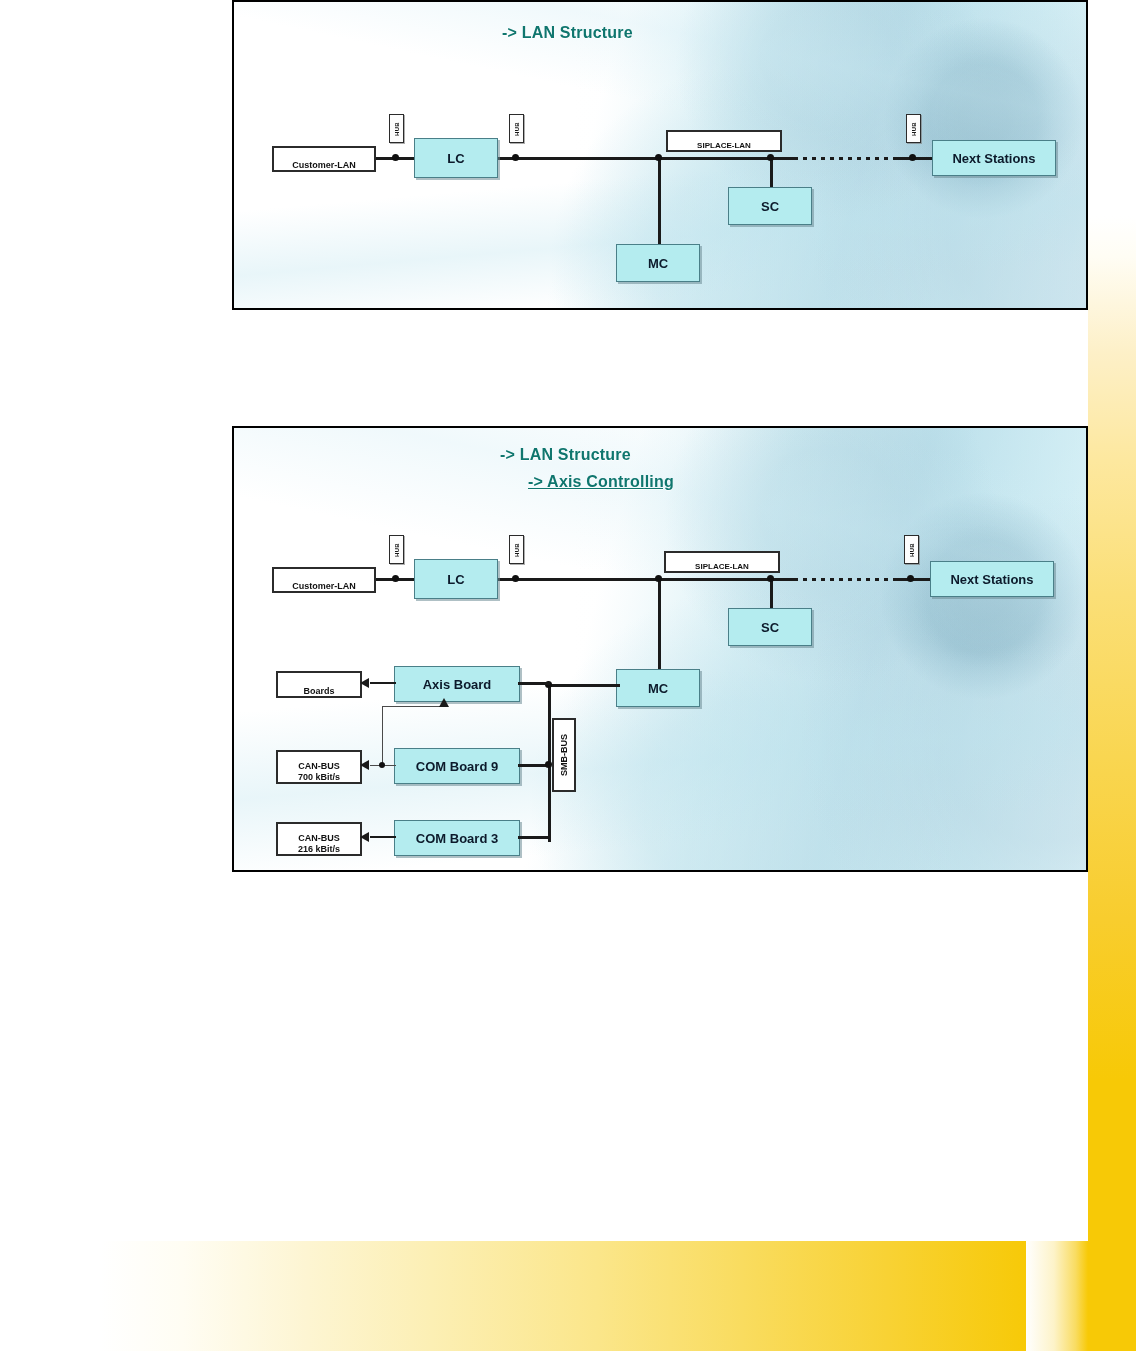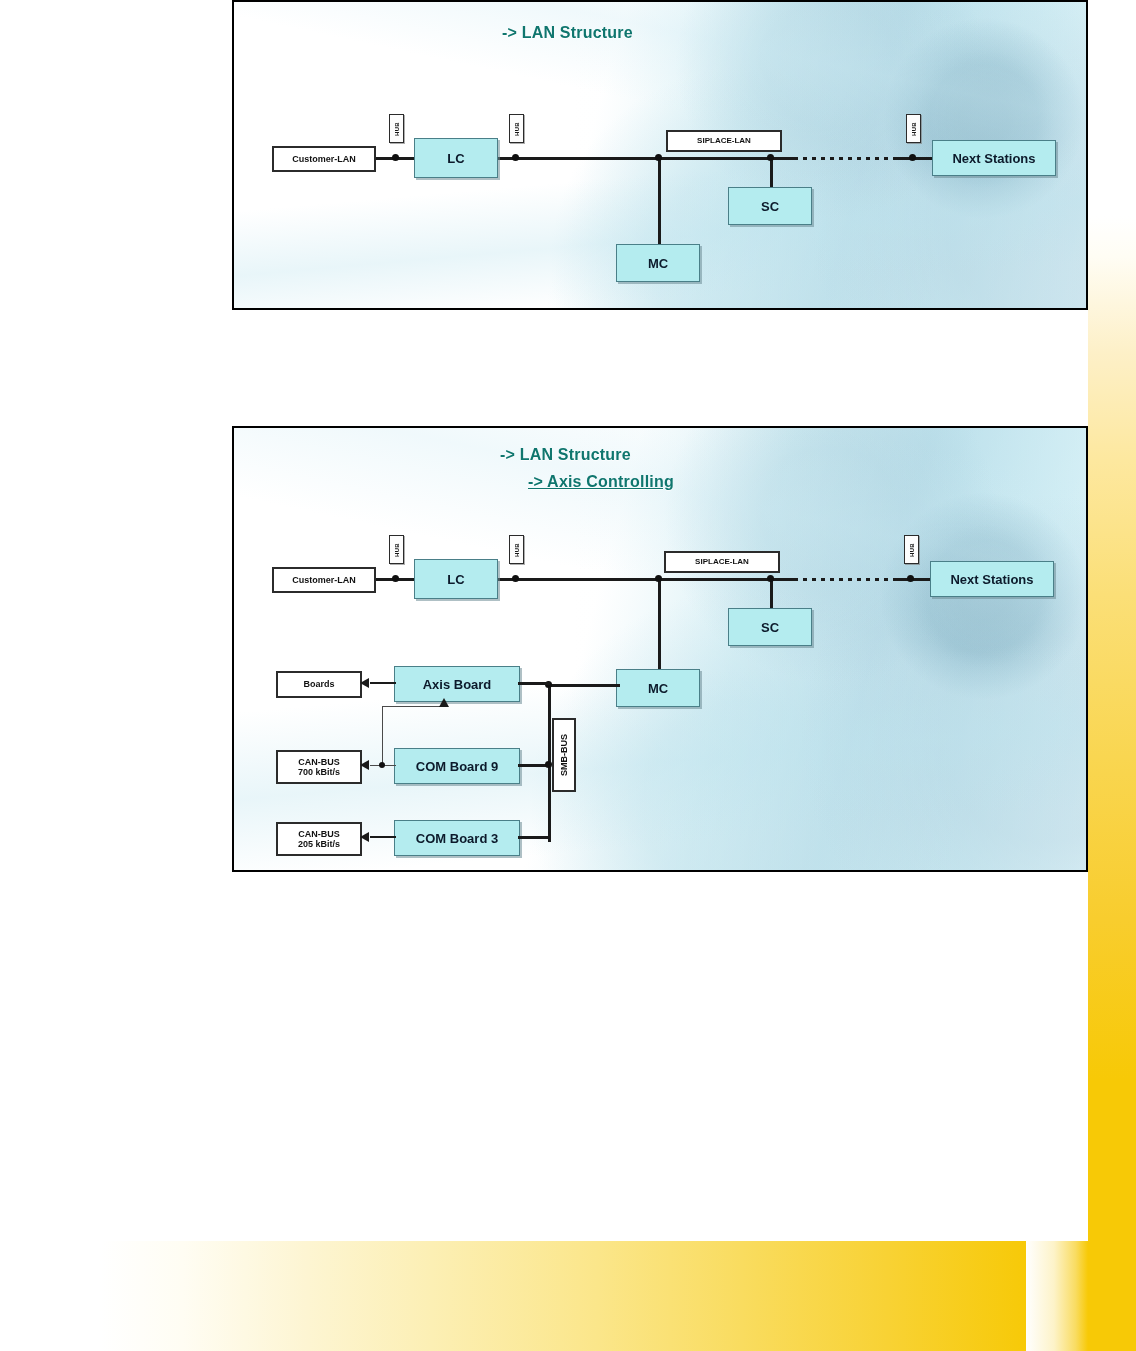--- a/index.html
+++ b/index.html
@@ -139,21 +139,21 @@
     font-size: 13px;
     color: #0c1a2b;
     white-space: nowrap;
   }
   .white-box {
     position: absolute;
     background: #ffffff;
     border: 2px solid #2b2b2b;
     display: flex;
     align-items: center;
-    justify-content: center;
+    justify-content: flex-end;
     flex-direction: column;
     font-weight: bold;
     font-size: 9px;
     color: #111111;
     white-space: nowrap;
     line-height: 1.15;
   }
   .hline {
     position: absolute;
     background: #1a1a1a;
@@ -392,21 +392,21 @@
     <div class="arrow-up" style="left:205px; top:270px;"></div>
     <div class="node-dot" style="left:145px; top:334px; width:6px; height:6px;"></div>
 
     <div class="cyan-box" style="left:160px; top:392px; width:124px; height:34px;">
       <span>COM Board 3</span>
     </div>
     <div class="hline" style="left:284px; top:408px; width:32px;"></div>
 
     <div class="white-box" style="left:42px; top:394px; width:82px; height:30px; font-size:9px;">
       <span>CAN-BUS</span>
-      <span>205 kBit/s</span>
+      <span>216 kBit/s</span>
     </div>
     <div class="hline" style="left:136px; top:408px; width:26px; height:2px;"></div>
     <div class="arrow-left" style="left:126px; top:404px;"></div>
 
     <div class="vlabel" style="left:318px; top:290px; width:20px; height:70px;">
       <span>SMB-BUS</span>
     </div>
 
   </div>
 </div>

